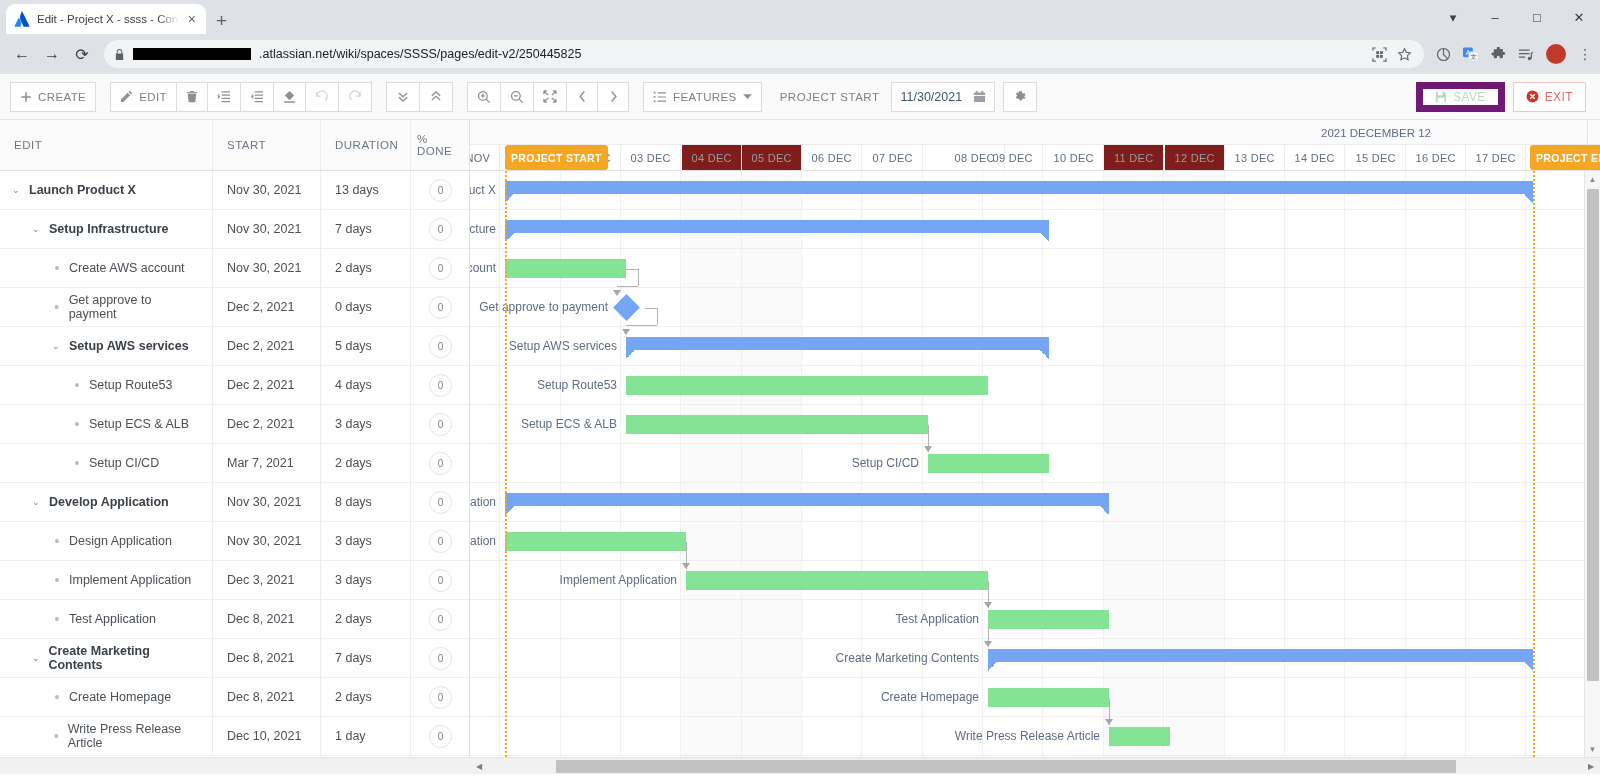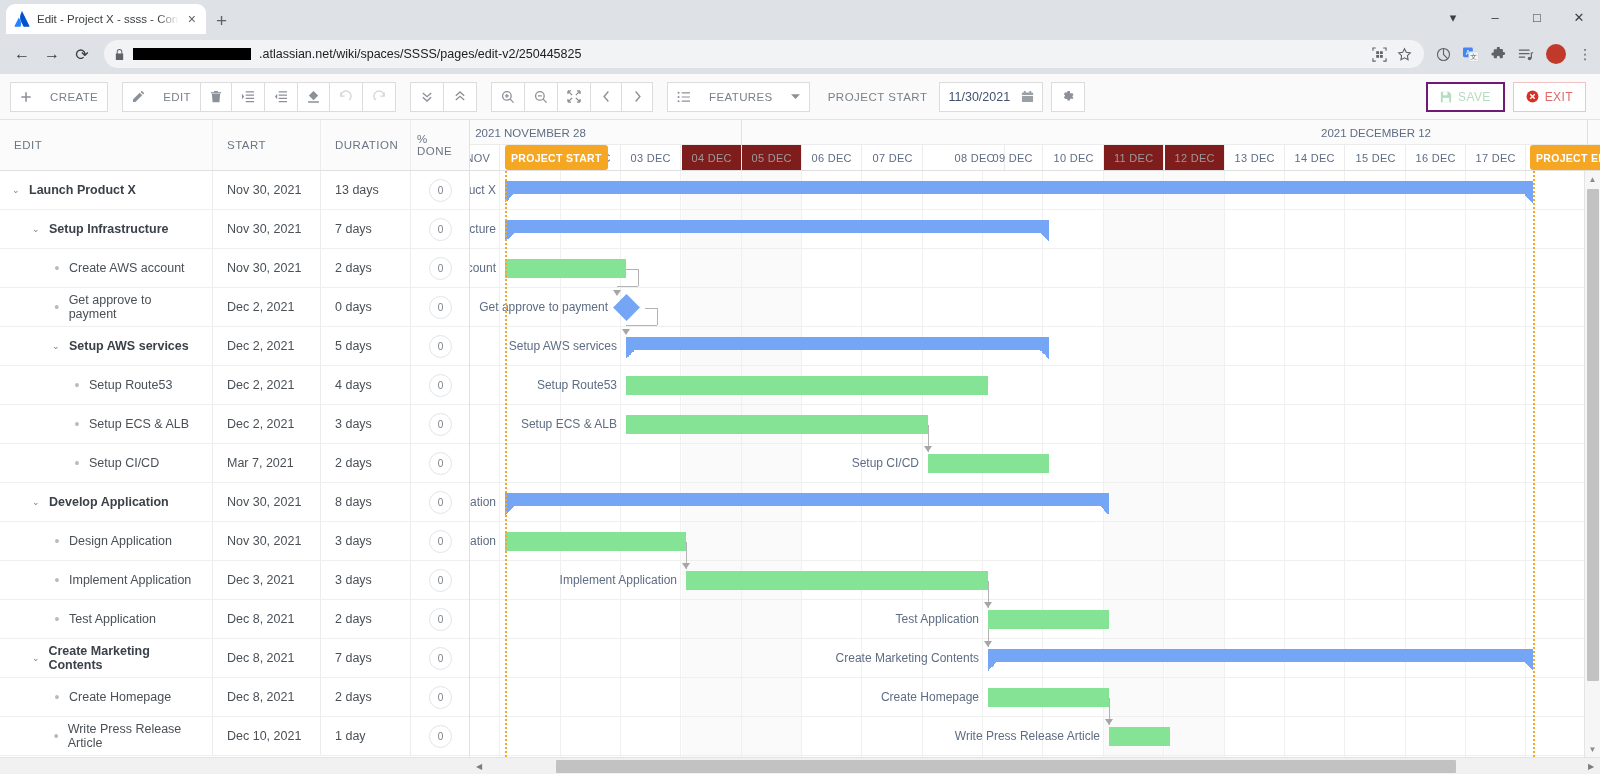--- a/index.html
+++ b/index.html
@@ -42,39 +42,39 @@
   .nav-right .ic { font-size: 14px; color: #5f6368; display: flex; align-items: center; }
   .avatar { width: 20px; height: 20px; border-radius: 50%; }
 
   
   .app-toolbar {
     height: 46px; background: #fafafa; border-bottom: 1px solid #e4e4e4;
     display: flex; align-items: center; padding: 0 10px; gap: 0;
   }
   .tbtn {
     height: 30px; min-width: 32px; padding: 0 9px; border: 1px solid #dcdcdc; background: #fff;
-    display: flex; align-items: center; justify-content: center; gap: 18px;
+    display: flex; align-items: center; justify-content: center; gap: 6px;
     font-size: 11.5px; color: #7a8089; letter-spacing: .4px; margin-left: -1px;
   }
   .tbtn.first { margin-left: 0; }
   .tgroup { display: flex; margin-right: 14px; }
   .tbtn .gi { font-size: 13px; color: #8c9199; display: flex; align-items: center; }
   .tbtn.disabled { color: #cfd2d6; }
   .tbtn.disabled .gi { color: #d2d5d9; }
   .features-btn { color: #7a8089; }
   .proj-start-label { font-size: 11.5px; color: #7a8089; letter-spacing: .5px; margin: 0 12px 0 4px; }
   .date-field {
     height: 30px; width: 104px; border: 1px solid #dcdcdc; background: #fff;
     display: flex; align-items: center; padding: 0 8px; font-size: 12.5px; color: #42526e;
   }
   .date-cal { margin-left: auto; font-size: 12px; color: #9aa0a6; }
   .gear-btn { margin-left: 8px; }
   .toolbar-right { margin-left: auto; display: flex; gap: 8px; padding-right: 4px; }
   .btn-save {
-    height: 30px; padding: 0 12px; border: 2px solid #701a75; background: #fff; color: #b4dcbf;
+    height: 30px; padding: 0 12px; border: 7px solid #701a75; background: #fff; color: #b4dcbf;
     font-size: 12px; letter-spacing: .4px; display: flex; align-items: center; gap: 6px;
   }
   .btn-exit {
     height: 30px; padding: 0 12px; border: 1px solid #f3c2c2; background: #fff; color: #e06a6a;
     font-size: 12px; letter-spacing: .4px; display: flex; align-items: center; gap: 6px;
   }
 
   
   .gantt { display: flex; height: 637px; position: relative; }
   .grid-pane { width: 470px; flex: 0 0 470px; border-right: 1px solid #e0e0e0; background: #fff; }
@@ -680,21 +680,20 @@
           <div class="gcell col-done">
             <span class="pct-circle">0</span>
           </div>
         </div>
       </div>
   </div>
 
   <div class="tl-pane">
     <div class="tl-head">
       <div class="tl-weekrow" id="tl-weeks">
-          <div class="tl-week" style="left: -150px; width: 422px;">2021 NOVEMBER 28</div>
           <div class="tl-week" style="left: 695px; width: 423px;">2021 DECEMBER 12</div>
         </div>
       <div class="tl-dayrow" id="tl-days">
           <div class="tl-day" style="left: -30px; width: 60.4px;">30 NOV</div>
           <div class="tl-day" style="left: 31px; width: 60.4px;">01 DEC</div>
           <div class="tl-day" style="left: 91px; width: 60.4px;">02 DEC</div>
           <div class="tl-day" style="left: 151px; width: 60.4px;">03 DEC</div>
           <div class="tl-day we" style="left: 212px; width: 60.4px;">04 DEC</div>
           <div class="tl-day we" style="left: 272px; width: 60.4px;">05 DEC</div>
           <div class="tl-day" style="left: 332px; width: 60.4px;">06 DEC</div>

